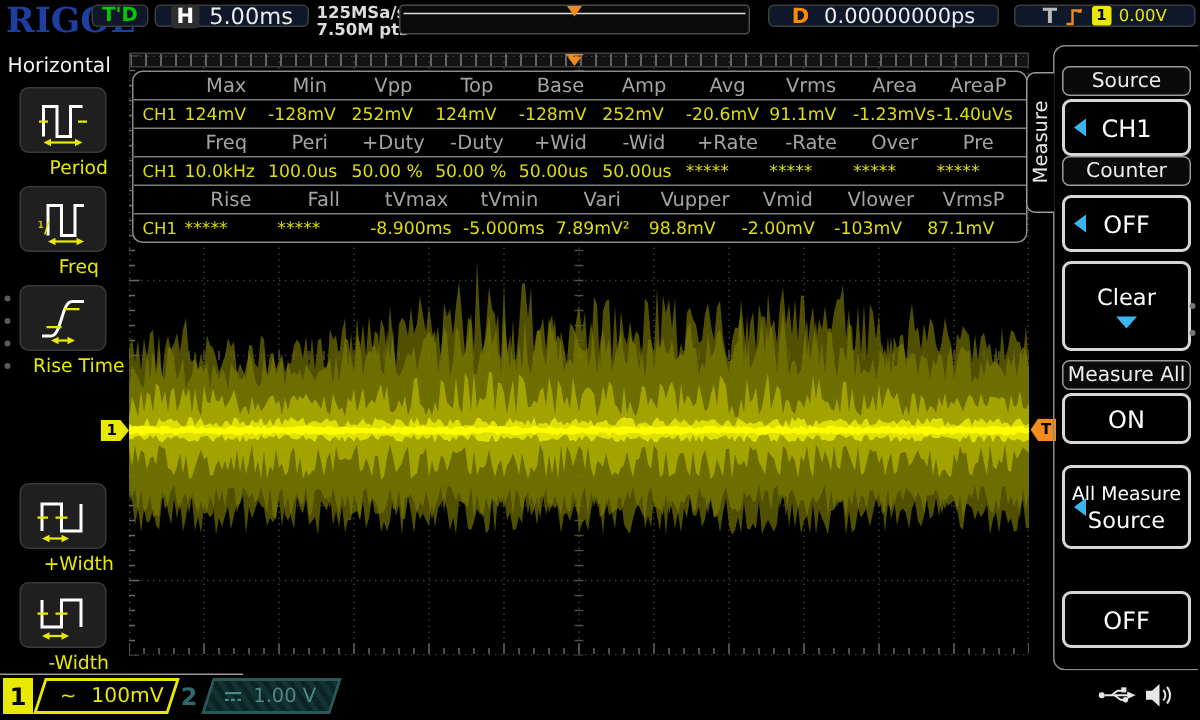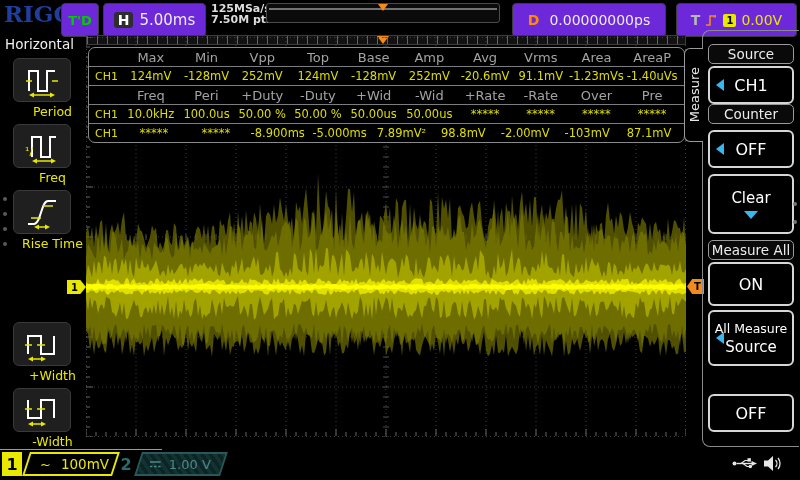--- a/index.html
+++ b/index.html
@@ -2,39 +2,39 @@
 <html><head>
 <meta charset="utf-8">
 <style>
   html,body{margin:0;padding:0;background:#000;}
   #screen{position:relative;width:800px;height:480px;background:#000;overflow:hidden;
           font-family:"DejaVu Sans",sans-serif;-webkit-font-smoothing:none;}
   .abs{position:absolute;}
 
   
   #logo{left:4px;top:0px;font-family:"DejaVu Serif",serif;font-weight:bold;font-size:23px;color:#1e3fa0;}
-  .tb-box{top:3px;height:34px;border:1px solid #3d3d3d;border-radius:4px;background:#6d28d9;
+  .tb-box{top:3px;height:15px;border:1px solid #3d3d3d;border-radius:4px;background:#0f172a;
           display:flex;align-items:center;justify-content:center;box-sizing:border-box;}
   #td-box{left:61px;width:38px;color:#00cc00;font-weight:bold;font-size:13px;}
   #h-box{left:103px;width:103px;gap:6px;}
   #h-box .hletter{color:#fff;font-weight:bold;font-size:14px;background:#2e2e2e;border-radius:3px;padding:0 4px;}
   #h-box .hval{color:#ececec;font-size:15px;text-align:right;}
   #rate-block{left:211px;top:3px;font-size:11px;line-height:11px;color:#dcdcdc;font-weight:bold;}
   #preview{left:266px;top:3px;width:234px;height:20px;border:1px solid #4a4a4a;border-radius:3px;background:#0b0b0b;box-sizing:border-box;}
   #preview svg{position:absolute;left:0;top:0;}
   #preview-trig{position:absolute;left:111px;top:0;width:0;height:0;
                 border-left:5px solid transparent;border-right:5px solid transparent;border-top:7px solid #f28a1e;}
   #d-box{left:512px;width:154px;gap:10px;}
   #d-box .dletter{color:#ff8a00;font-weight:bold;font-size:14px;}
   #d-box .dval{color:#ececec;font-size:14px;}
   #t-box{left:676px;width:121px;gap:5px;}
   #t-box .tletter{color:#b8b8b8;font-weight:bold;font-size:14px;}
   #t-box .tsrc{background:#e8e800;color:#000;font-weight:bold;font-size:10px;width:13px;height:13px;
                border-radius:2px;display:flex;align-items:center;justify-content:center;}
-  #t-box .tlev{color:#e8e800;font-size:14px;}
+  #t-box .tlev{color:#e8e800;font-size:11px;}
 
   
   #lm-title{left:5px;top:36px;color:#f0f0f0;font-size:13.5px;}
   .lm-item{left:0;width:84px;text-align:center;}
   .lm-btn{margin:0 auto;width:56px;height:42px;background:#1f1f1f;border:1px solid #3a3a3a;border-radius:6px;
           display:flex;align-items:center;justify-content:center;}
   .lm-label{margin-top:2px;color:#e8e800;font-size:12.5px;margin-left:21px;}
   .pagedot{width:4px;height:4px;border-radius:50%;background:#5a5a5a;left:3px;}
 
   
@@ -51,21 +51,21 @@
   #trig-marker{left:687px;top:279px;width:17px;height:15px;background:#f28a1e;color:#000;font-size:10px;font-weight:bold;
                display:flex;align-items:center;justify-content:center;padding-left:4px;box-sizing:border-box;
                clip-path:polygon(100% 0,30% 0,0 50%,30% 100%,100% 100%);}
 
   
   #measure-table{left:88px;top:47px;width:597px;background:#000;border:1px solid #8a8a8a;border-radius:7px;
                  box-sizing:border-box;overflow:hidden;}
   .mt-row{display:grid;align-items:center;height:18px;border-bottom:1px solid #7d7d7d;padding:0 4px;}
   .mt-row:last-child{border-bottom:none;}
   .mt-h{color:#a3a3a3;font-size:13px;text-align:center;}
-  .mt-v{color:#dede00;font-size:11.5px;text-align:center;white-space:nowrap;}
+  .mt-v{color:#dede00;font-size:11.5px;white-space:nowrap;}
   .mt-ch{color:#dede00;font-size:11px;text-align:left;padding-left:2px;}
 
   
   #rm-frame{left:702px;top:30px;width:97px;height:417px;border:1px solid #8a8a8a;border-right:none;
             border-radius:8px 0 0 8px;box-sizing:border-box;}
   #rm-tab{left:684px;top:48px;width:19px;height:94px;border:1px solid #9a9a9a;border-right:none;border-radius:6px 0 0 6px;
           background:#000;display:flex;align-items:center;justify-content:center;box-sizing:border-box;}
   #rm-tab span{writing-mode:vertical-rl;transform:rotate(180deg);color:#e8e8e8;font-size:13px;}
   .rm-label{left:708px;width:86px;height:20px;border:1px solid #9a9a9a;border-radius:5px;color:#ececec;font-size:13.5px;
             display:flex;align-items:center;justify-content:center;box-sizing:border-box;background:#0a0a0a;}
@@ -502,20 +502,32 @@
         <span class="mt-v">50.00 %</span>
         <span class="mt-v">50.00 %</span>
         <span class="mt-v">50.00us</span>
         <span class="mt-v">50.00us</span>
         <span class="mt-v">*****</span>
         <span class="mt-v">*****</span>
         <span class="mt-v">*****</span>
         <span class="mt-v">*****</span>
       </div>
       <div class="mt-row" style="grid-template-columns: 30px repeat(9, 1fr);">
+        <span></span>
+        <span class="mt-h">Rise</span>
+        <span class="mt-h">Fall</span>
+        <span class="mt-h">tVmax</span>
+        <span class="mt-h">tVmin</span>
+        <span class="mt-h">Vari</span>
+        <span class="mt-h">Vupper</span>
+        <span class="mt-h">Vmid</span>
+        <span class="mt-h">Vlower</span>
+        <span class="mt-h">VrmsP</span>
+      </div>
+      <div class="mt-row" style="grid-template-columns: 30px repeat(9, 1fr);">
         <span class="mt-ch">CH1</span>
         <span class="mt-v">*****</span>
         <span class="mt-v">*****</span>
         <span class="mt-v">-8.900ms</span>
         <span class="mt-v">-5.000ms</span>
         <span class="mt-v">7.89mV²</span>
         <span class="mt-v">98.8mV</span>
         <span class="mt-v">-2.00mV</span>
         <span class="mt-v">-103mV</span>
         <span class="mt-v">87.1mV</span>
@@ -544,21 +556,21 @@
   </div>
 
   <div class="abs rm-label" style="top:240px">
     <span>Measure All</span>
   </div>
 
   <div class="abs rm-value" style="top:174px;height:60px;flex-direction:column;gap:4px;font-size:15px">
     <span>Clear</span>
     <span class="arrow-down"></span>
   </div>
-  <div class="abs rm-value" style="top:262px;height:44px">
+  <div class="abs rm-value" style="top:262px;height:34px">
     <span>ON</span>
   </div>
 
   <div class="abs rm-value" style="top:310px;height:56px;flex-direction:column;gap:2px">
     <span class="arrow-left"></span>
     <span style="font-size:12.5px">All Measure</span>
     <span style="font-size:15px">Source</span>
   </div>
 
   <div class="abs rm-value" style="top:394px;height:38px">

